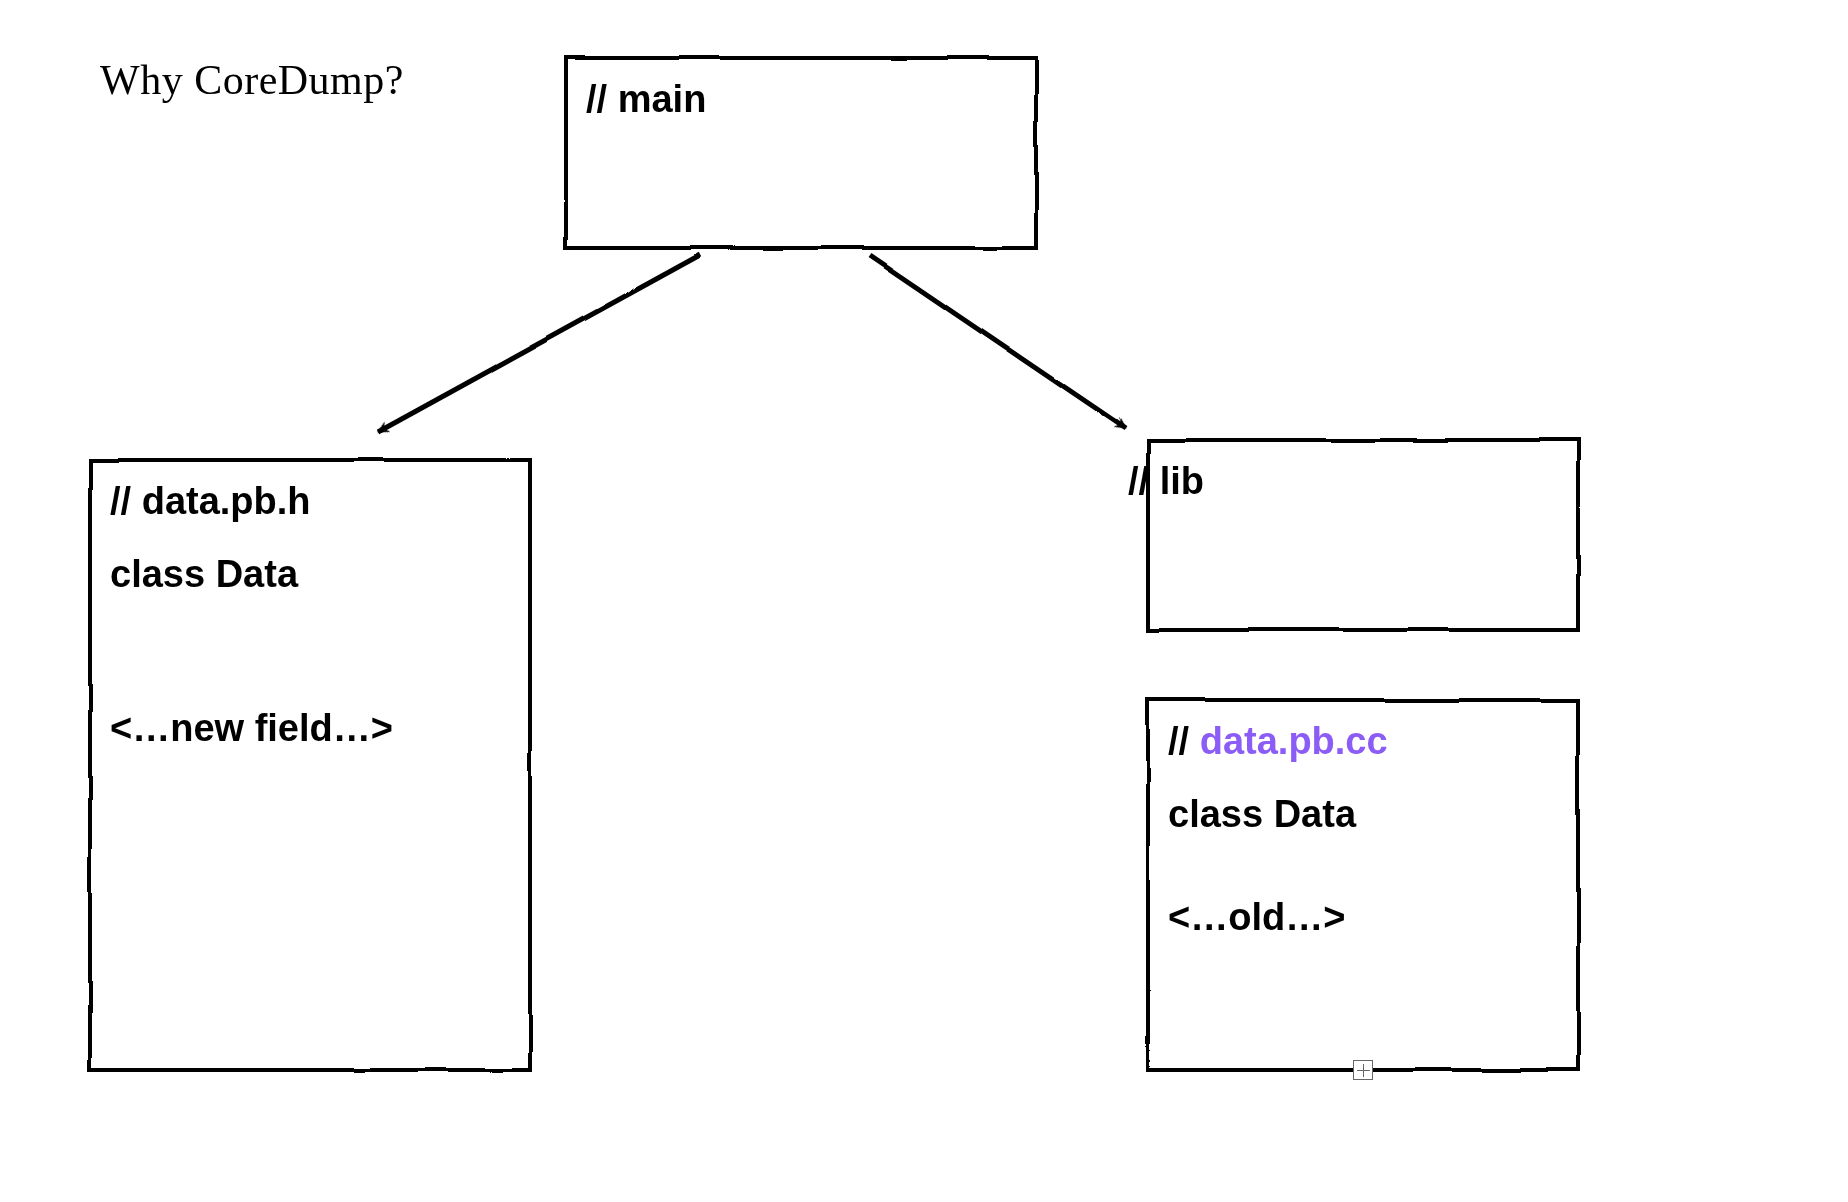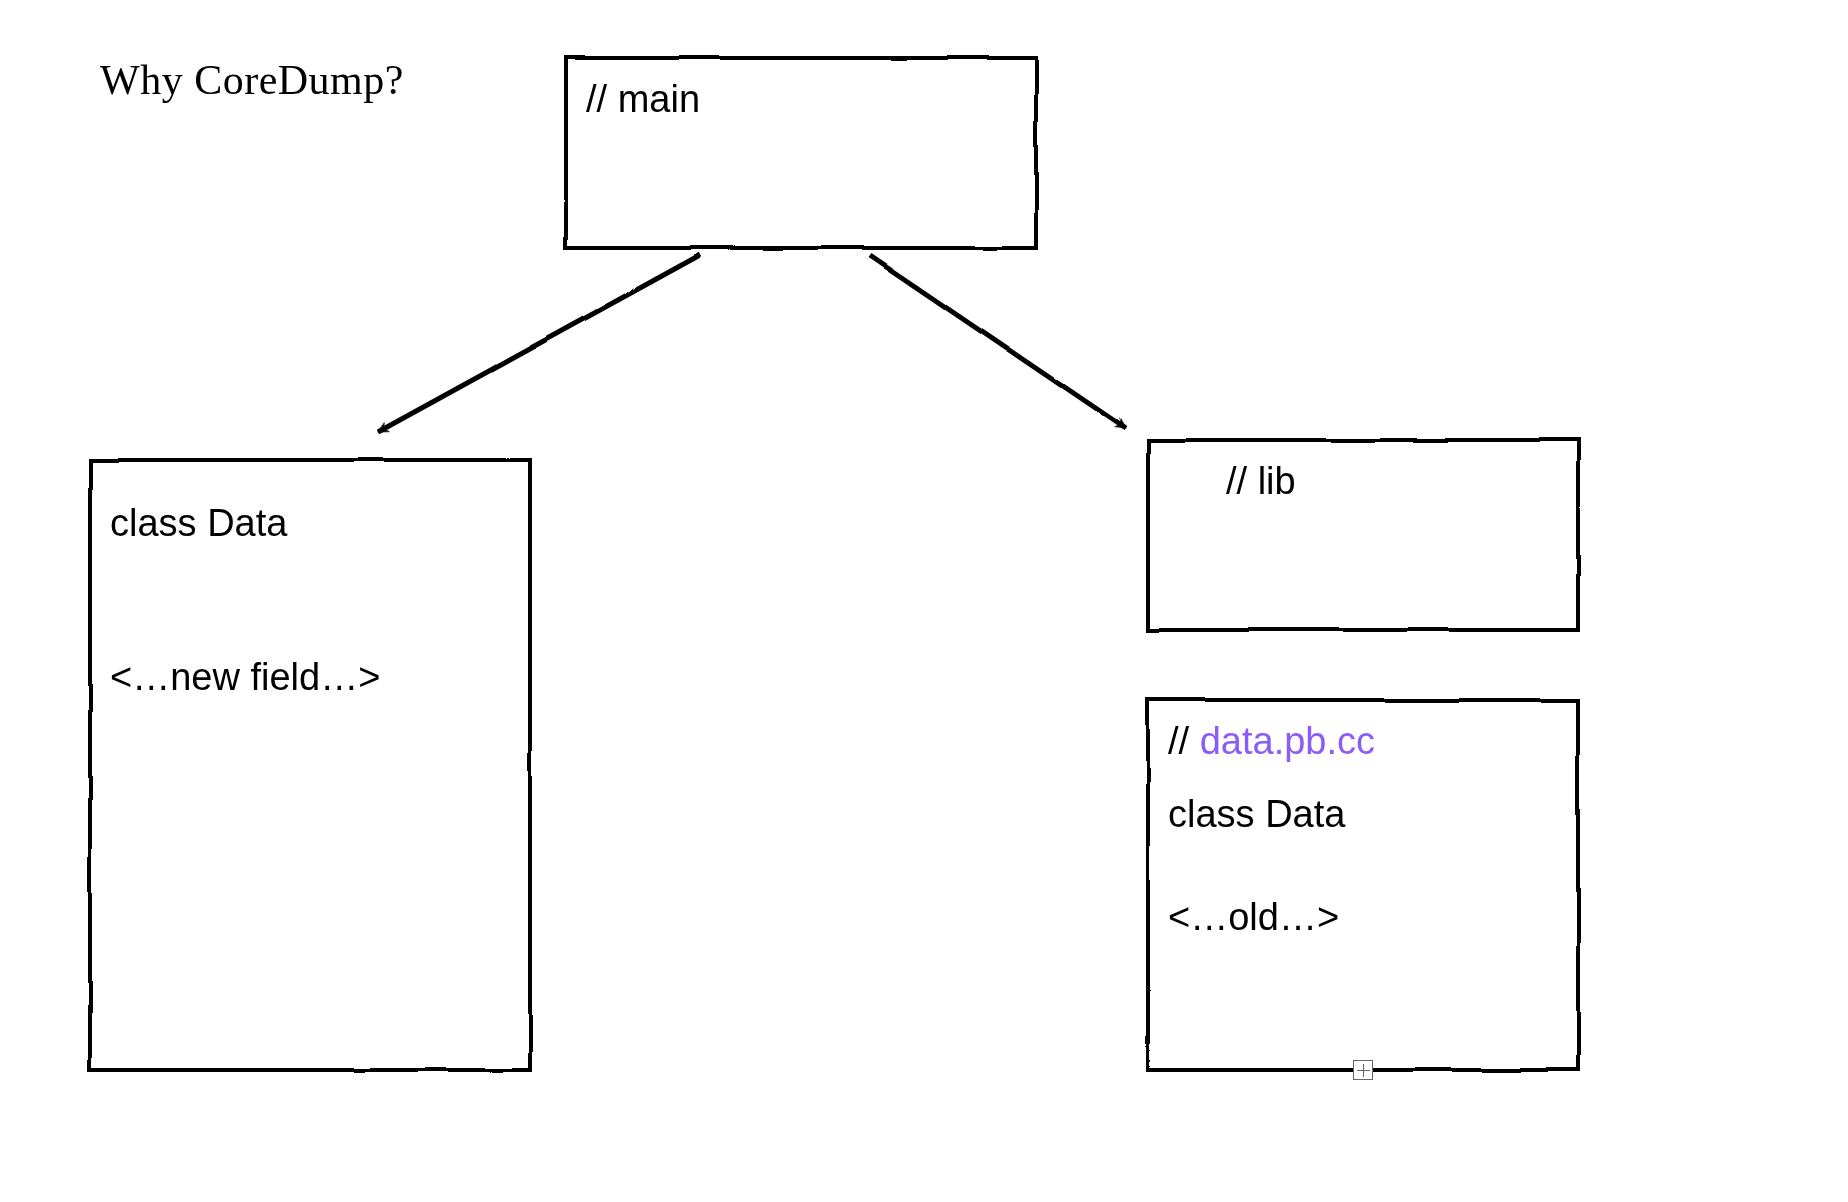--- a/index.html
+++ b/index.html
@@ -29,21 +29,21 @@
     width: 1848px;
     height: 1202px;
     pointer-events: none;
   }
   .box {
     position: absolute;
     box-sizing: border-box;
     padding: 16px 20px;
     font-size: 38px;
     line-height: 1.35;
-    font-weight: 400;
+    font-weight: 700;
   }
   .box .body {
     white-space: pre-wrap;
   }
   .red { color: #8b5cf6; }
   .plus-handle {
     position: absolute;
     width: 20px;
     height: 20px;
     border: 1px solid #666;
@@ -93,28 +93,29 @@
 
   <line x1="1363" y1="638" x2="1363" y2="692" stroke="#000" stroke-width="5" filter="url(#rough)" marker-end="url(#arrowhead)"></line>
 </svg>
 
 <div class="box" style="left:566px; top:58px; width:470px; height:190px;">
   <div>// main</div>
   <div style="height:22px;"></div>
 </div>
 
 <div class="box" style="left:90px; top:460px; width:440px; height:610px;">
+  <div>// data.pb.h</div>
   <div style="height:22px;"></div>
   <div class="body">class Data
 
 
 &lt;…new field…&gt;</div>
 </div>
 
-<div class="box" style="left:1206px; top:440px; width:430px; height:190px;">
+<div class="box" style="left:1108px; top:440px; width:430px; height:190px;">
   <div>// lib</div>
   <div style="height:22px;"></div>
 </div>
 
 <div class="box" style="left:1148px; top:700px; width:430px; height:370px;">
   <div>
     <span>// </span><span class="red">data.pb.cc</span>
   </div>
   <div style="height:22px;"></div>
   <div class="body">class Data

